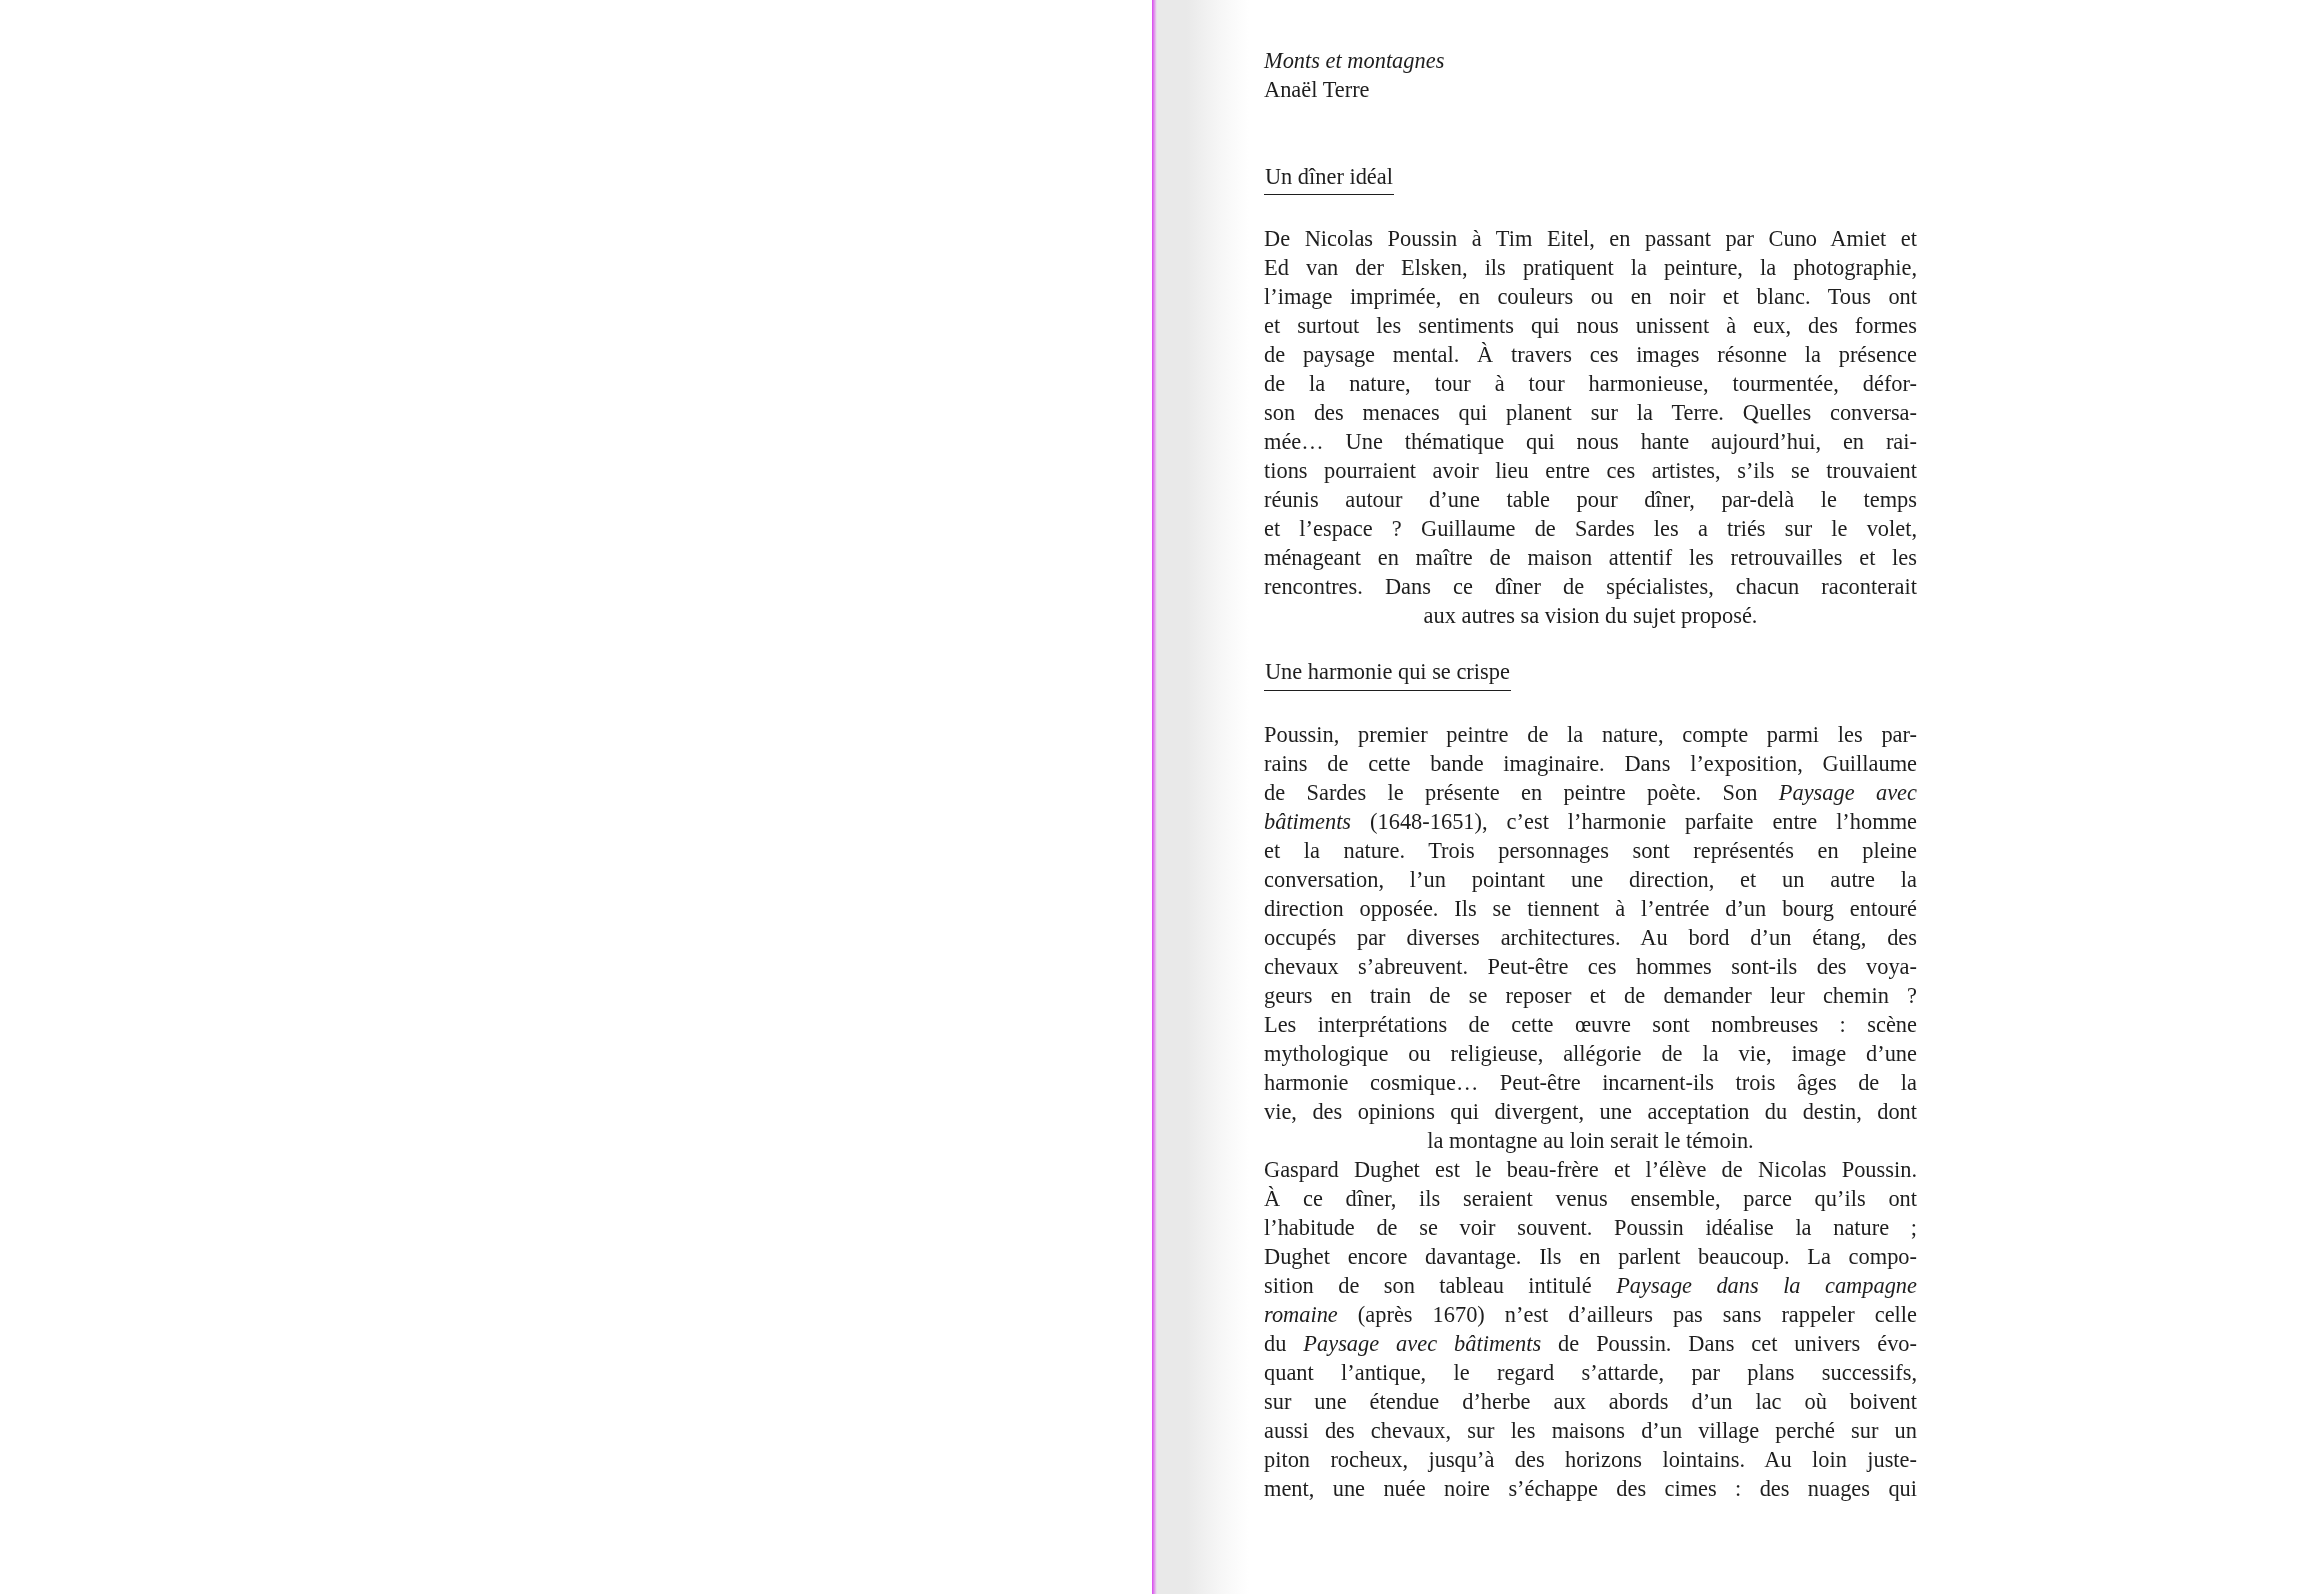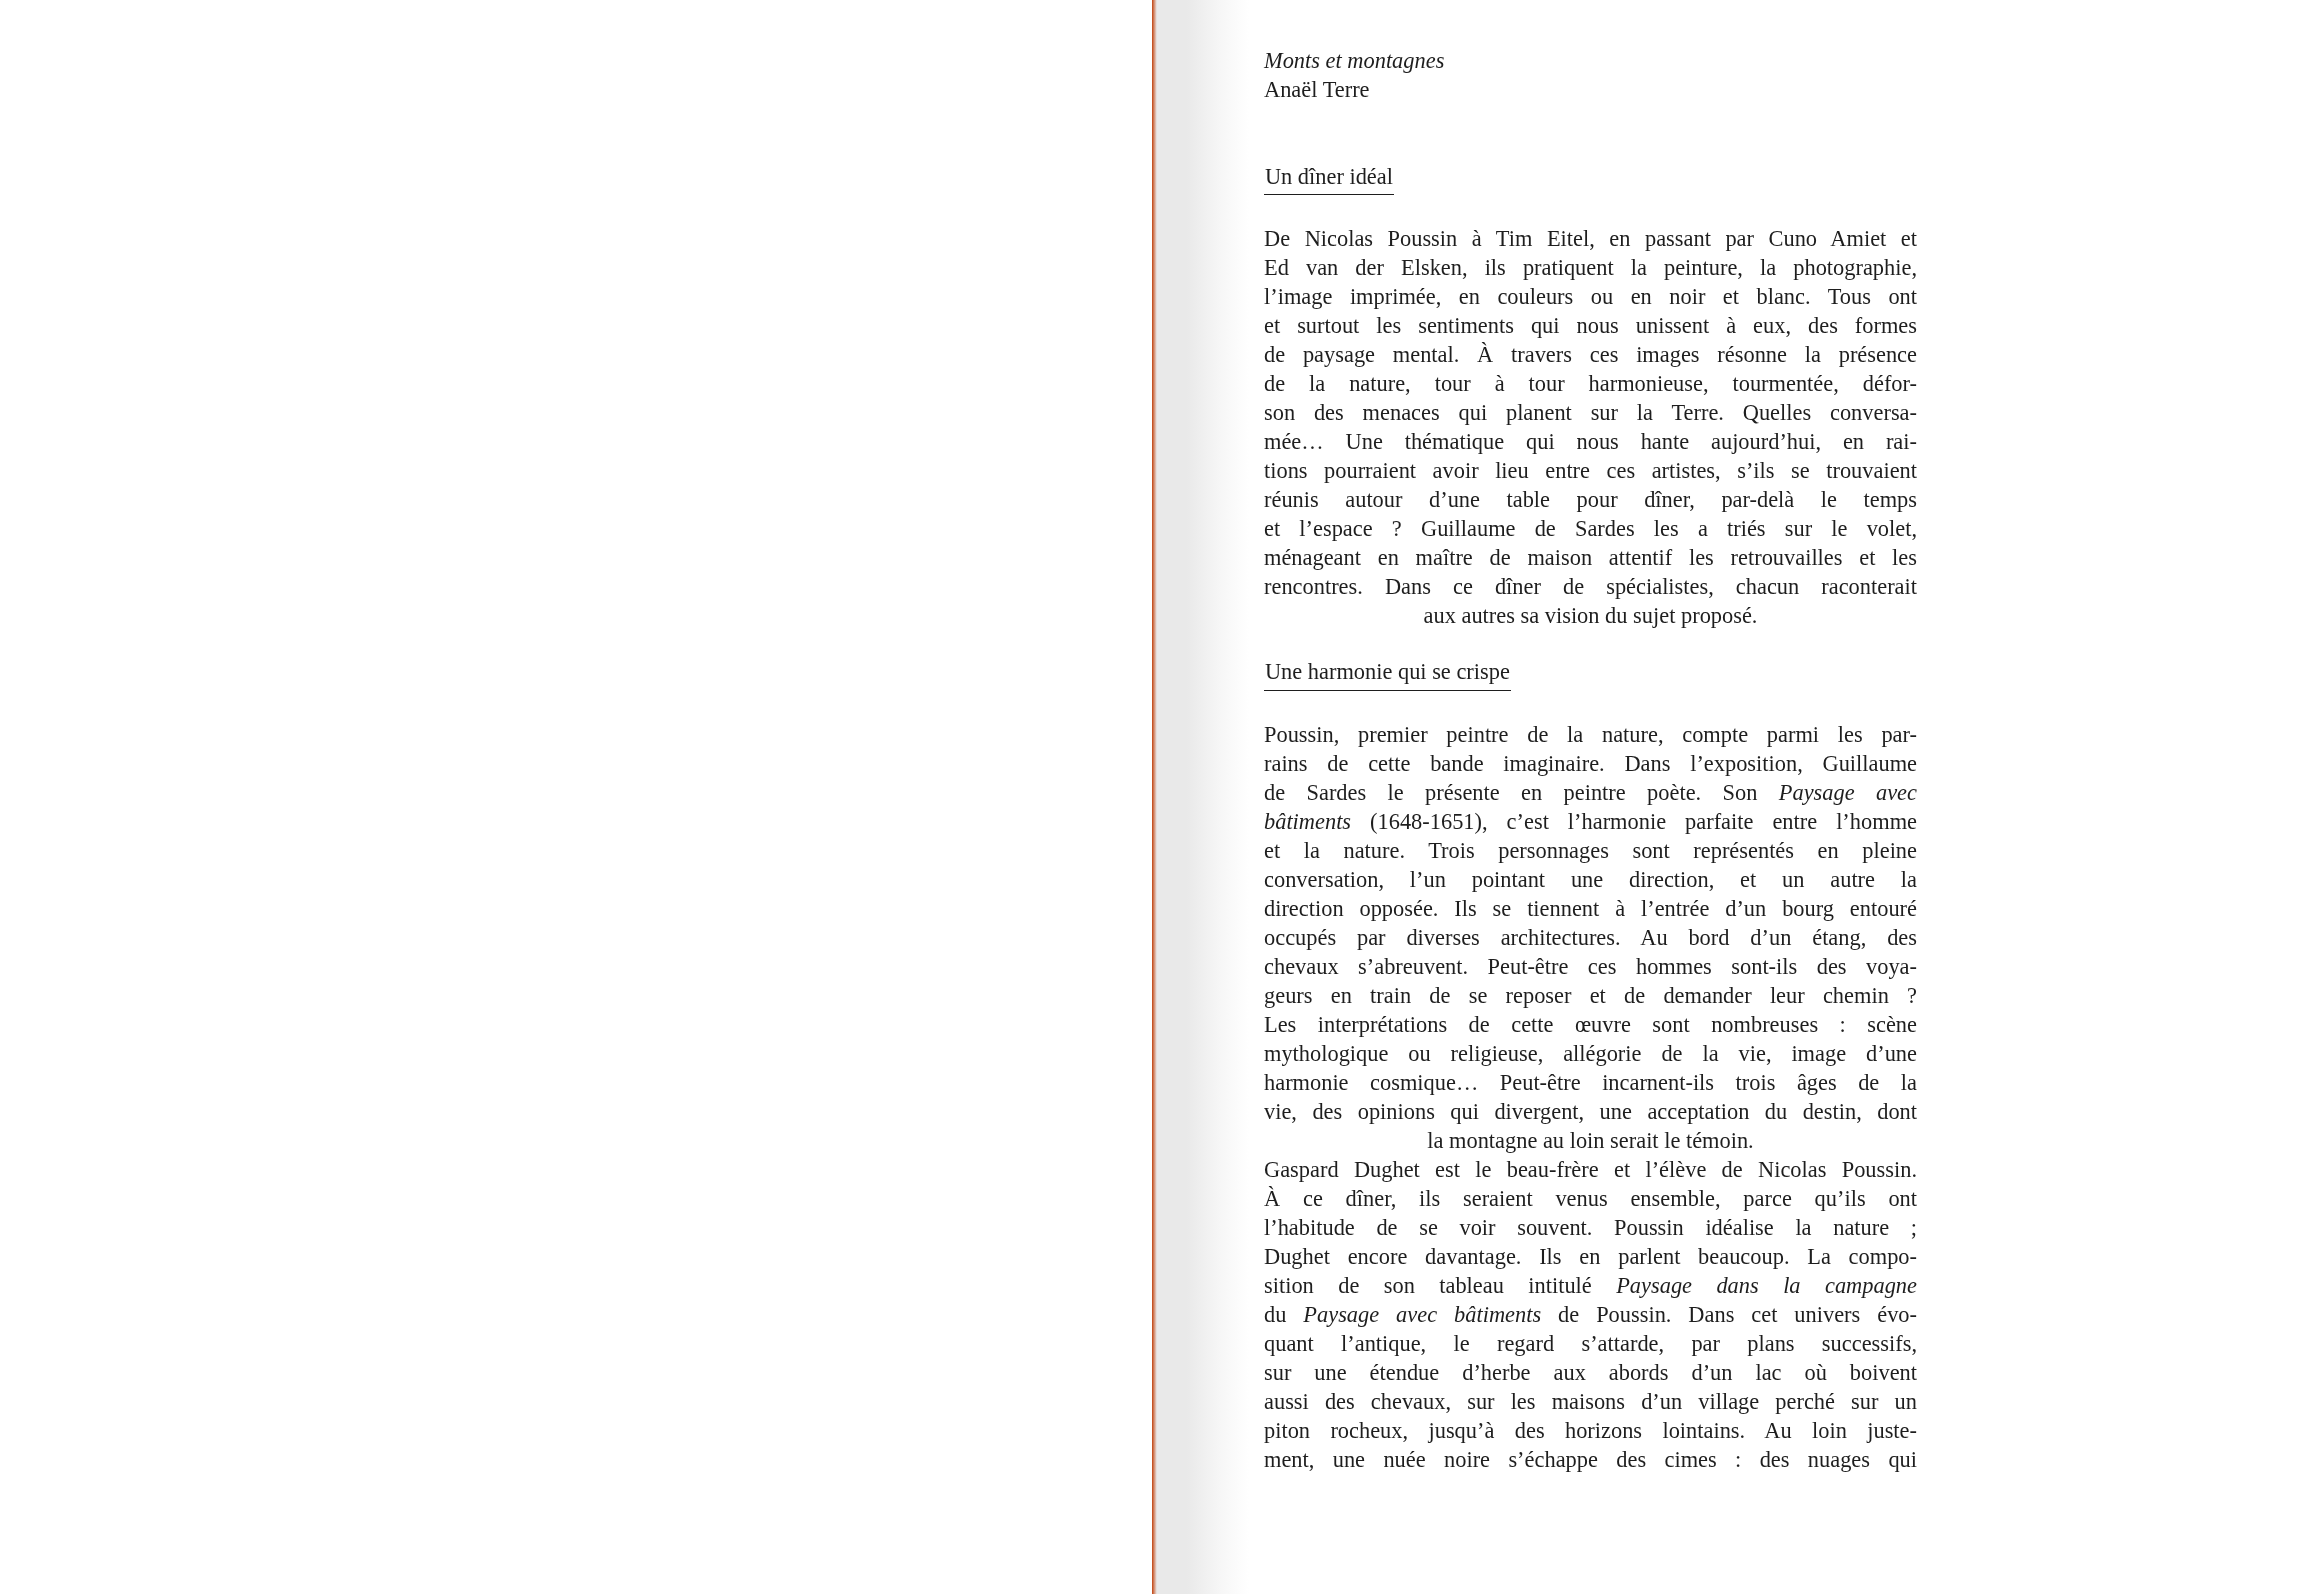--- a/index.html
+++ b/index.html
@@ -4,21 +4,21 @@
 <style>
   html, body {
     margin: 0;
     padding: 0;
     background: #ffffff;
   }
   .canvas {
     position: relative;
     width: 2307px;
     height: 1594px;
-    background: #c2410c;
+    background: #d946ef;
     overflow: hidden;
     font-family: "Liberation Serif", "DejaVu Serif", serif;
     color: #1e1e1e;
   }
   .left-page {
     position: absolute;
     left: 0; top: 0;
     width: 1152px; height: 1594px;
     background: #ffffff;
   }
@@ -123,20 +123,21 @@
             <div class="line"><span>harmonie cosmique… Peut-être incarnent-ils trois âges de la</span></div>
             <div class="line"><span>vie, des opinions qui divergent, une acceptation du destin, dont</span></div>
             <div class="line center"><span>la montagne au loin serait le témoin.</span></div>
           </div>
           <div class="paragraph flush">
             <div class="line"><span>Gaspard Dughet est le beau-frère et l’élève de Nicolas Poussin.</span></div>
             <div class="line"><span>À ce dîner, ils seraient venus ensemble, parce qu’ils ont</span></div>
             <div class="line"><span>l’habitude de se voir souvent. Poussin idéalise la nature ;</span></div>
             <div class="line"><span>Dughet encore davantage. Ils en parlent beaucoup. La compo-</span></div>
             <div class="line"><span>sition de son tableau intitulé </span><em>Paysage dans la campagne</em></div>
+            <div class="line"><em>romaine</em><span> (après 1670) n’est d’ailleurs pas sans rappeler celle</span></div>
             <div class="line"><span>du </span><em>Paysage avec bâtiments</em><span> de Poussin. Dans cet univers évo-</span></div>
             <div class="line"><span>quant l’antique, le regard s’attarde, par plans successifs,</span></div>
             <div class="line"><span>sur une étendue d’herbe aux abords d’un lac où boivent</span></div>
             <div class="line"><span>aussi des chevaux, sur les maisons d’un village perché sur un</span></div>
             <div class="line"><span>piton rocheux, jusqu’à des horizons lointains. Au loin juste-</span></div>
             <div class="line"><span>ment, une nuée noire s’échappe des cimes : des nuages qui</span></div>
           </div>
         </div>
       </div>
   </div>

